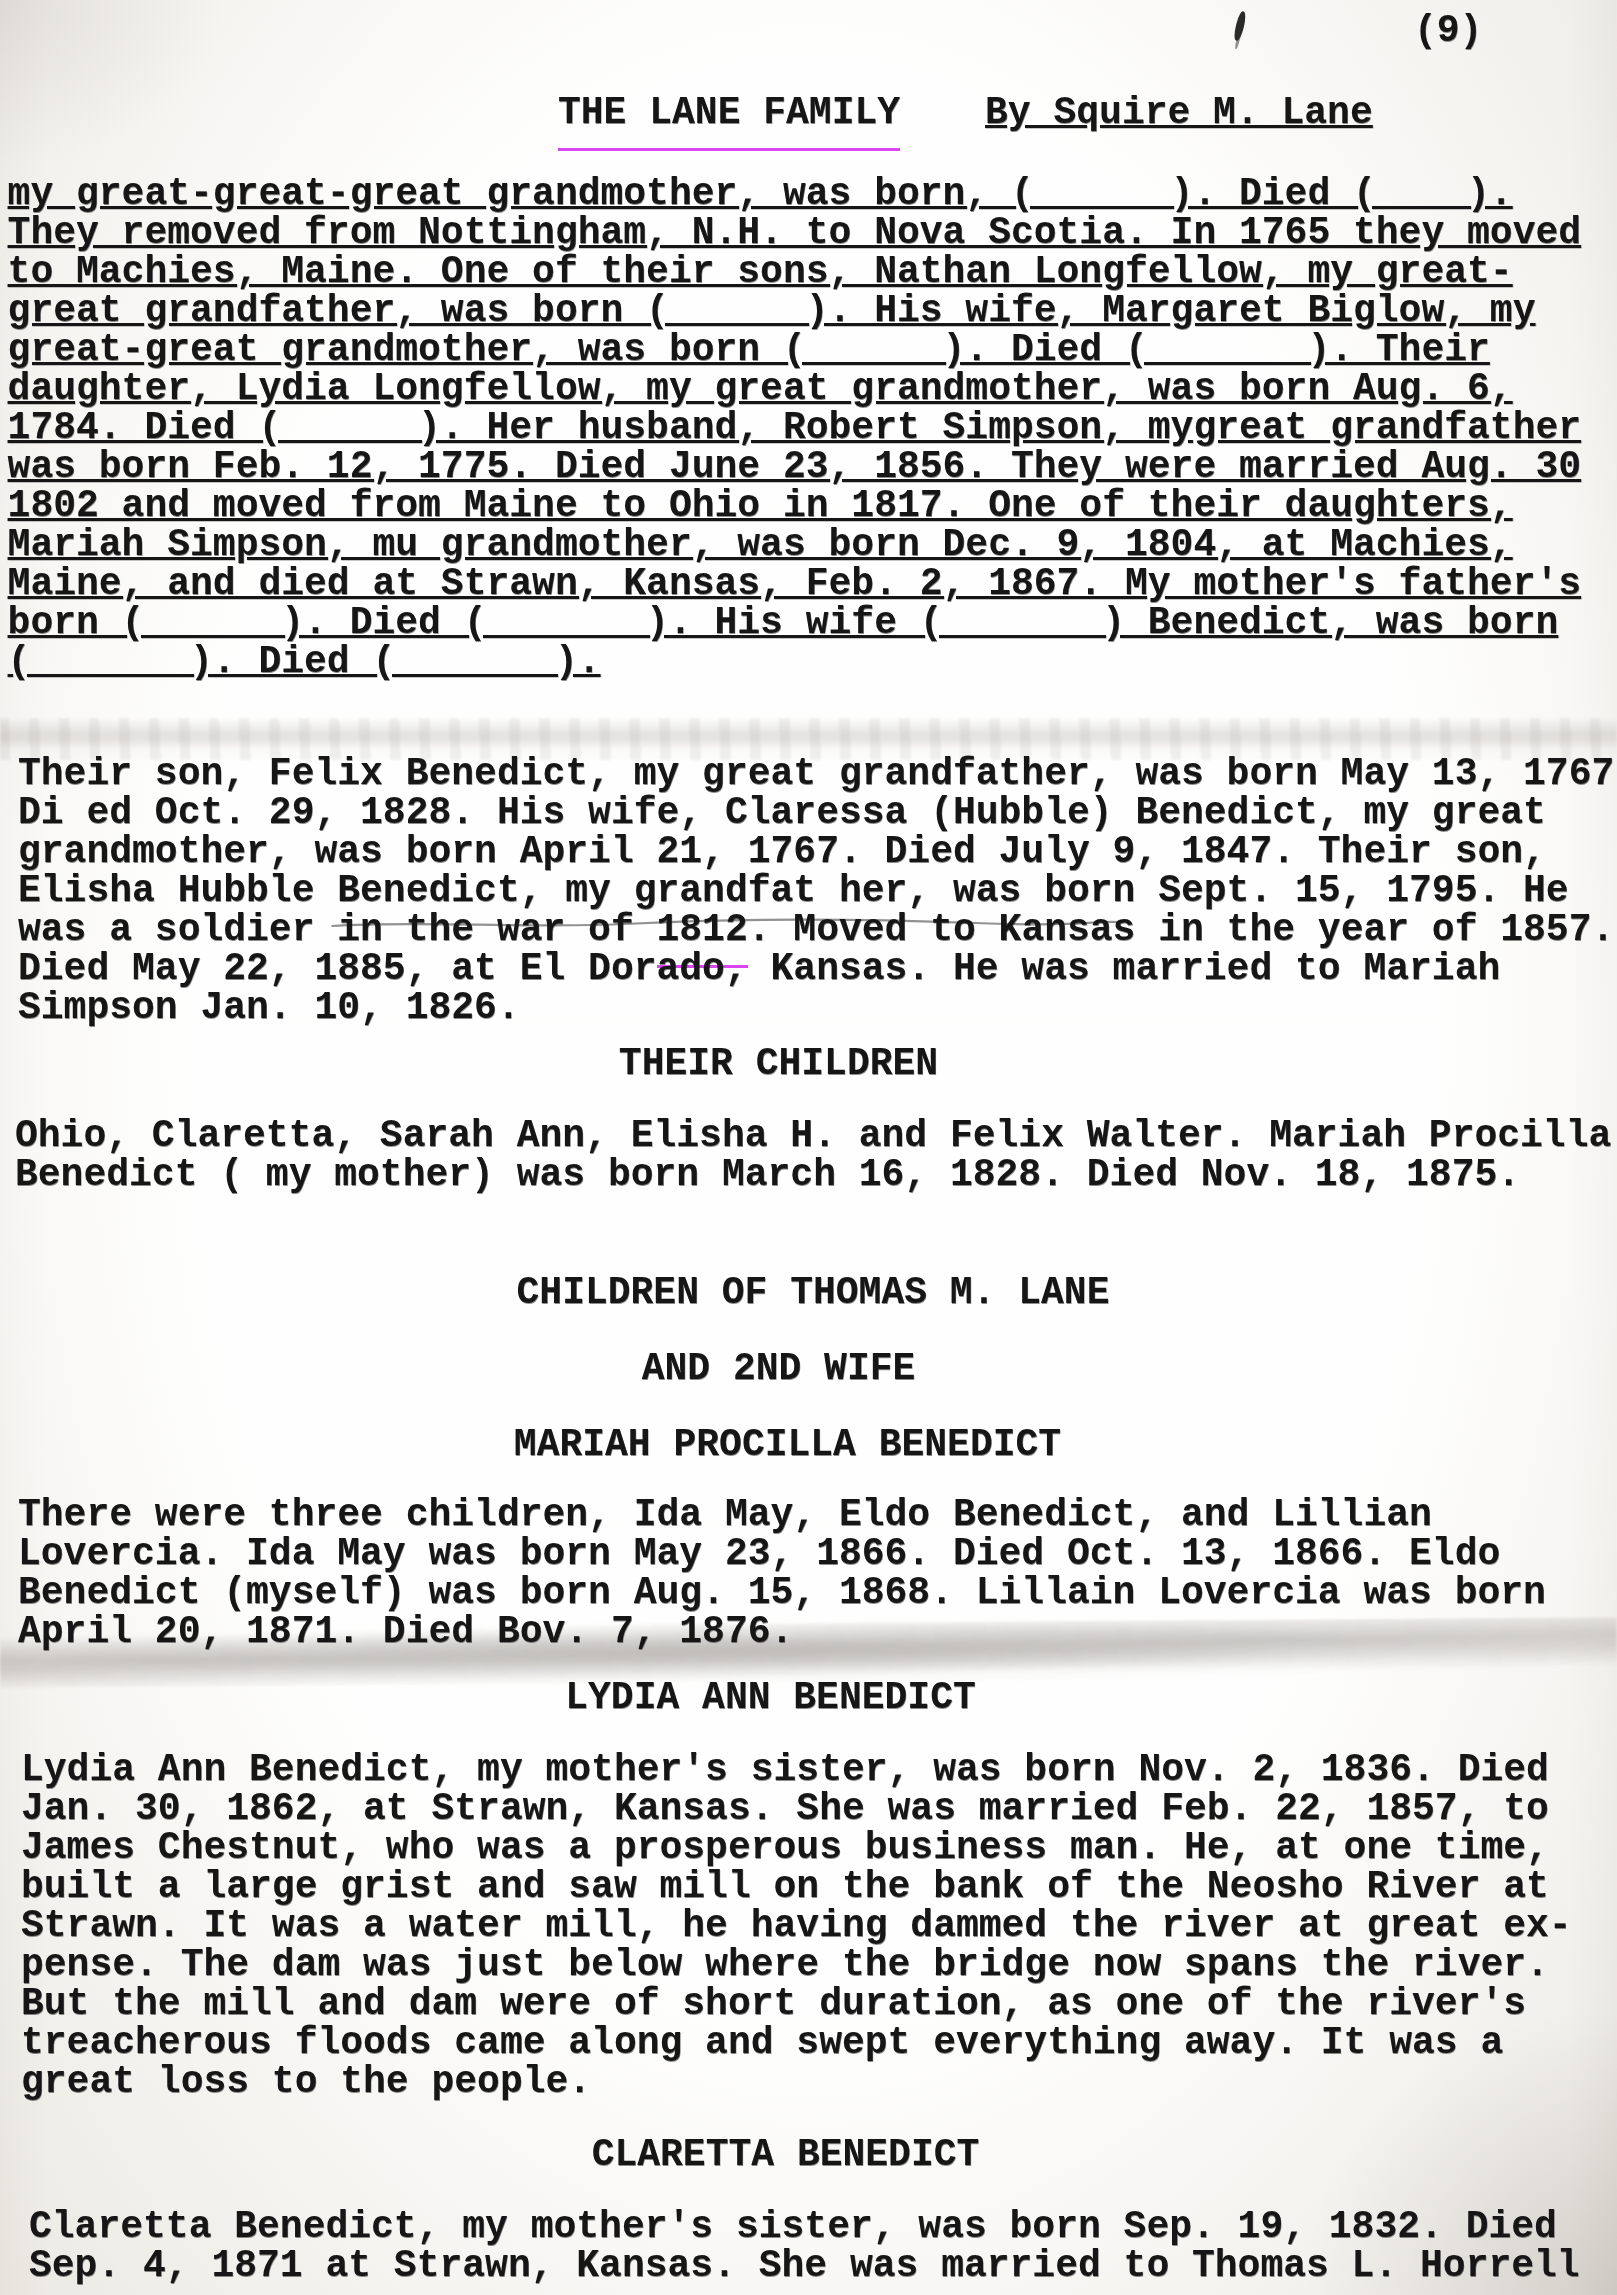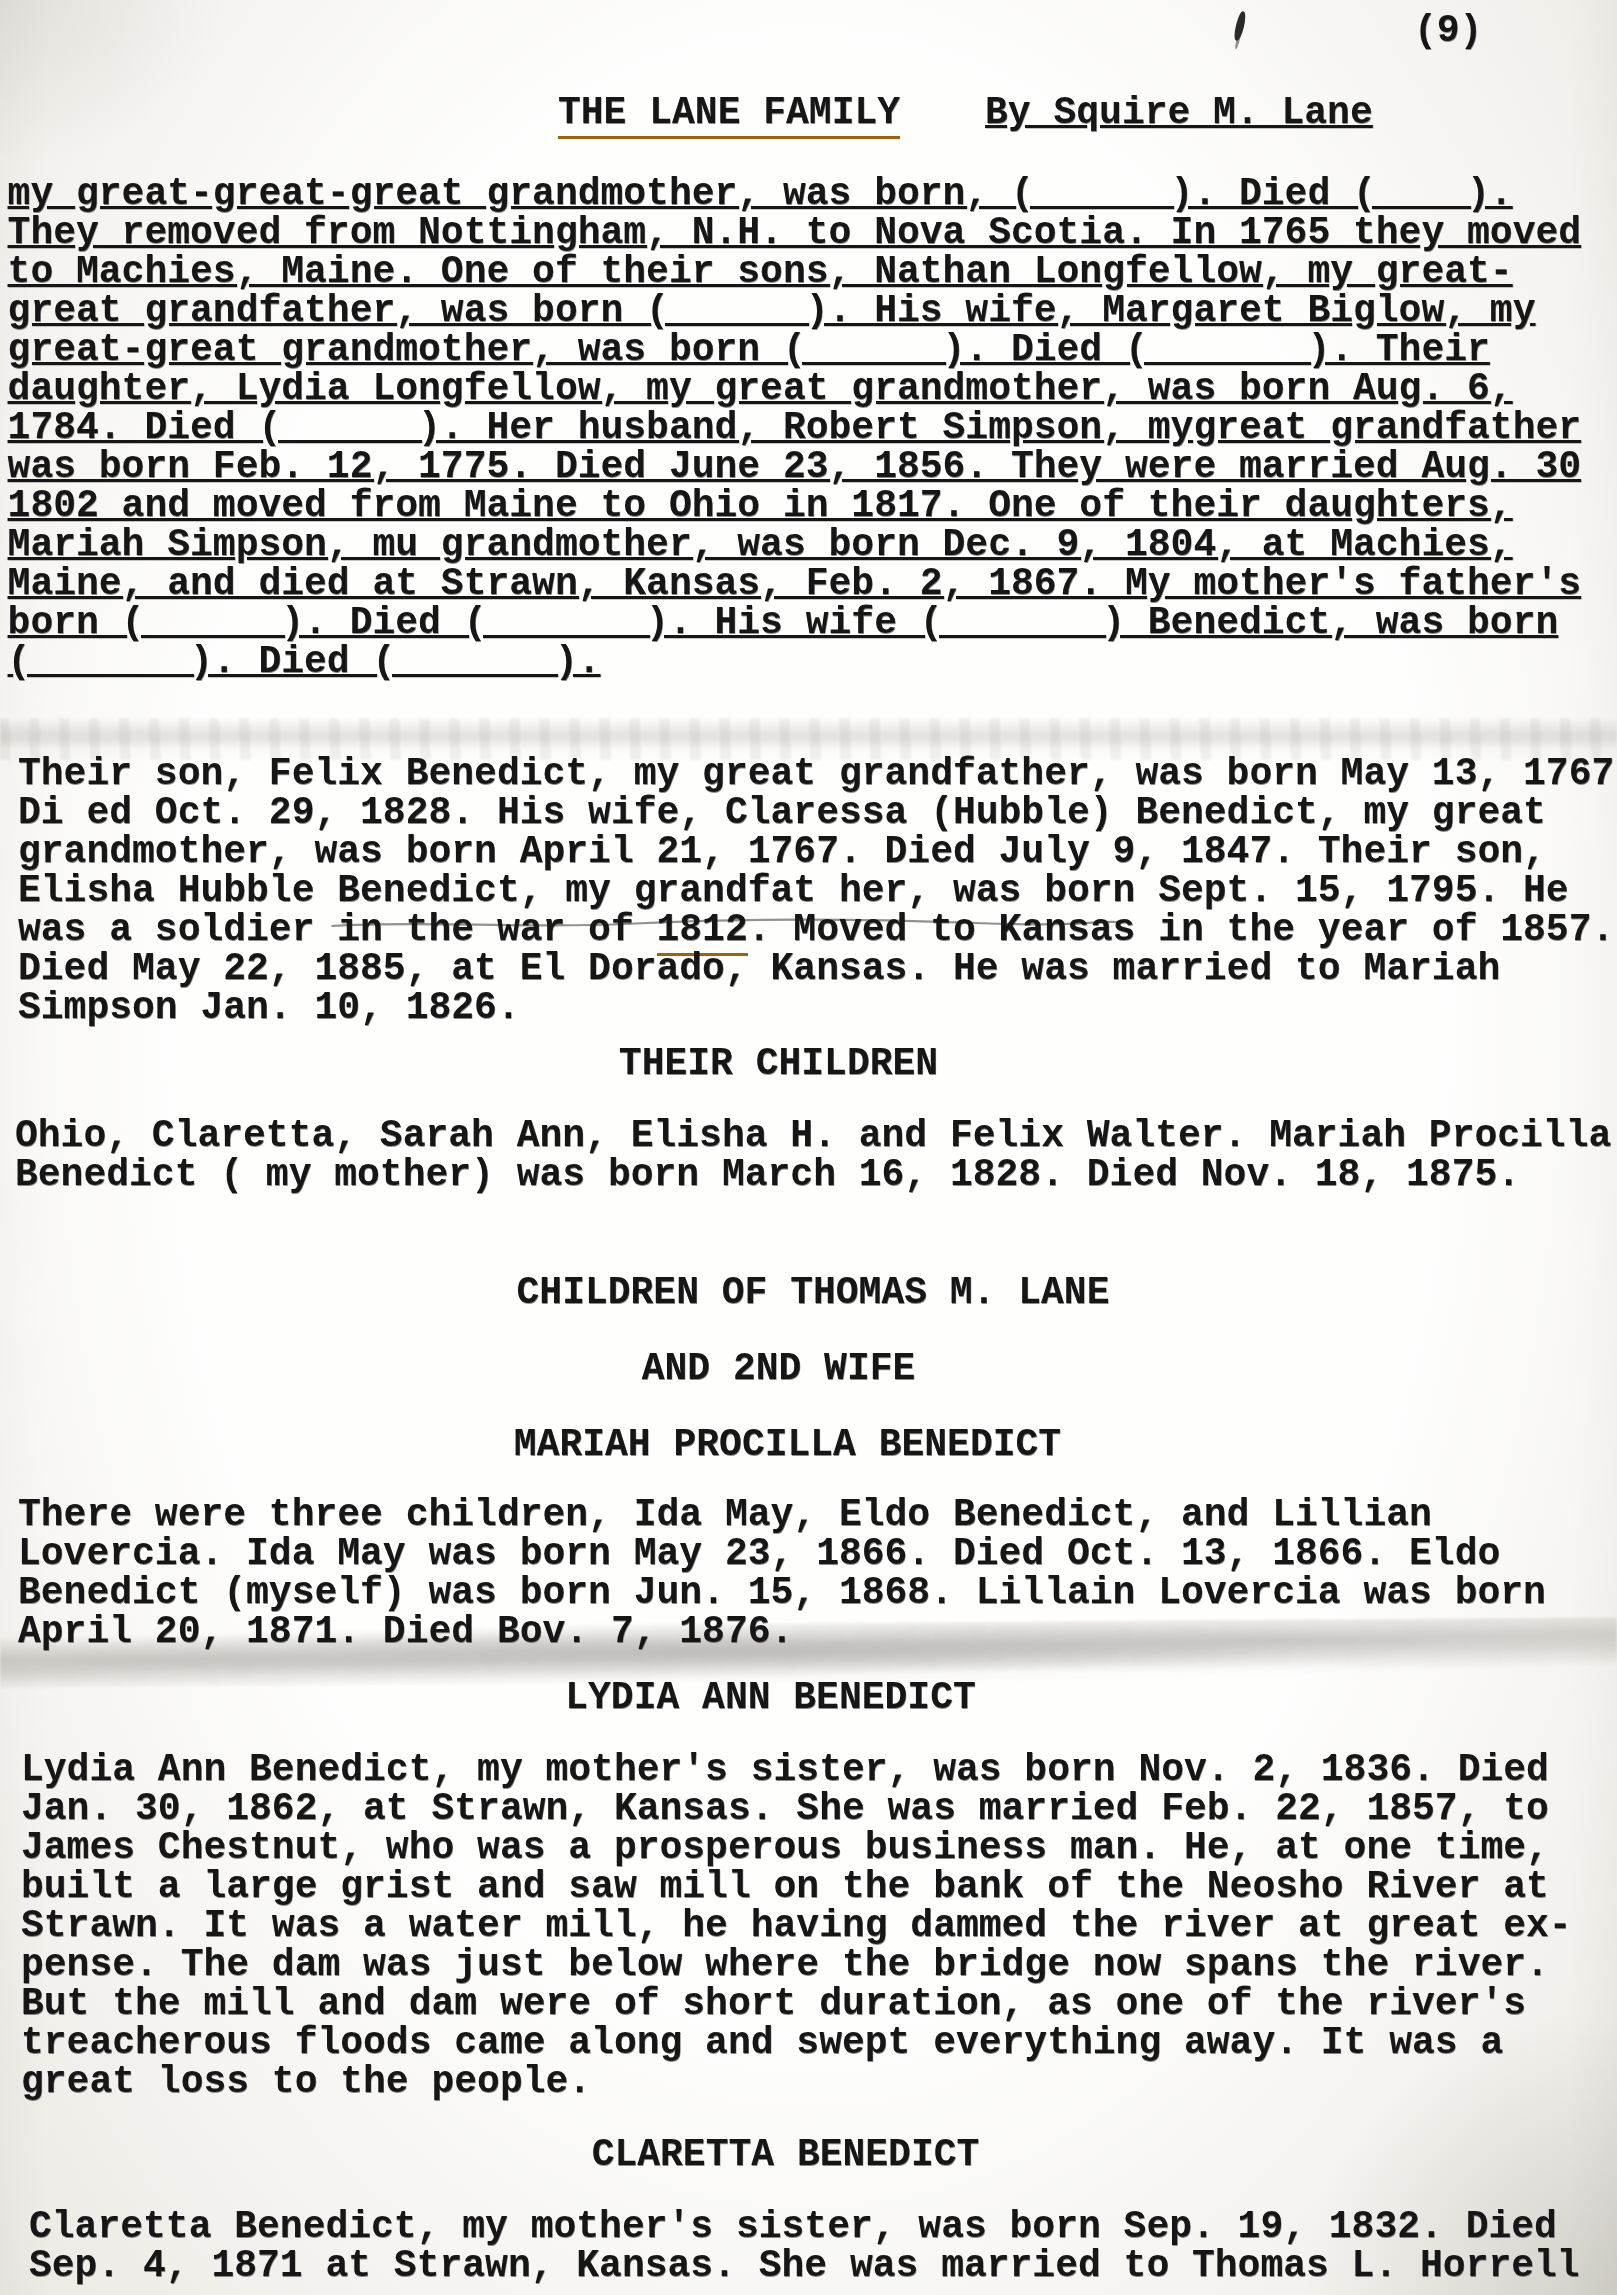--- a/index.html
+++ b/index.html
@@ -18,21 +18,21 @@
   .mono{
     font-family:"Liberation Mono", monospace;
     font-weight:700;
     font-size:38px;
     color:#161616;
     text-shadow:0.5px 0.5px 0.5px rgba(25,25,25,0.5);
   }
   .para{position:absolute;}
   .line{white-space:pre;line-height:39px;height:39px;}
   .heading{position:absolute;left:0;width:100%;text-align:center;white-space:pre;}
-  .u{border-bottom:3px solid #a16207;padding-bottom:2px;}
+  .u{border-bottom:3px solid #d946ef;padding-bottom:14px;}
   .titleline{position:absolute;white-space:pre;}
   .byline{margin-left:85px;text-decoration:underline;}
   .crease{position:absolute;pointer-events:none;}
   #crease1{
     left:0;top:718px;width:1617px;height:42px;
     background:
       repeating-linear-gradient(88deg, rgba(130,125,118,0.10) 0 10.6px, rgba(255,255,255,0) 10.6px 30px),
       linear-gradient(180deg, rgba(255,255,255,0) 0%, rgba(140,135,128,0.22) 38%, rgba(170,165,158,0.28) 52%, rgba(200,196,190,0.10) 72%, rgba(255,255,255,0) 100%);
     filter:blur(0.8px);
   }
@@ -114,21 +114,21 @@
   <div class="line">Benedict ( my mother) was born March 16, 1828. Died Nov. 18, 1875.</div>
 </div>
 
 <div class="heading mono" style="top:1271px;transform:translateX(4.5px);">CHILDREN OF THOMAS M. LANE</div>
 <div class="heading mono" style="top:1347px;transform:translateX(-30px);">AND 2ND WIFE</div>
 <div class="heading mono" style="top:1423px;transform:translateX(-21px);">MARIAH PROCILLA BENEDICT</div>
 
 <div class="para mono" style="left:18px;top:1495px;">
   <div class="line">There were three children, Ida May, Eldo Benedict, and Lillian</div>
   <div class="line">Lovercia. Ida May was born May 23, 1866. Died Oct. 13, 1866. Eldo</div>
-  <div class="line">Benedict (myself) was born Jun. 15, 1868. Lillain Lovercia was born</div>
+  <div class="line">Benedict (myself) was born Aug. 15, 1868. Lillain Lovercia was born</div>
   <div class="line">April 20, 1871. Died Bov. 7, 1876.</div>
 </div>
 
 <div class="heading mono" style="top:1676px;transform:translateX(-38px);">LYDIA ANN BENEDICT</div>
 
 <div class="para mono" style="left:21px;top:1750px;">
   <div class="line">Lydia Ann Benedict, my mother's sister, was born Nov. 2, 1836. Died</div>
   <div class="line">Jan. 30, 1862, at Strawn, Kansas. She was married Feb. 22, 1857, to</div>
   <div class="line">James Chestnut, who was a prosperous business man. He, at one time,</div>
   <div class="line">built a large grist and saw mill on the bank of the Neosho River at</div>

